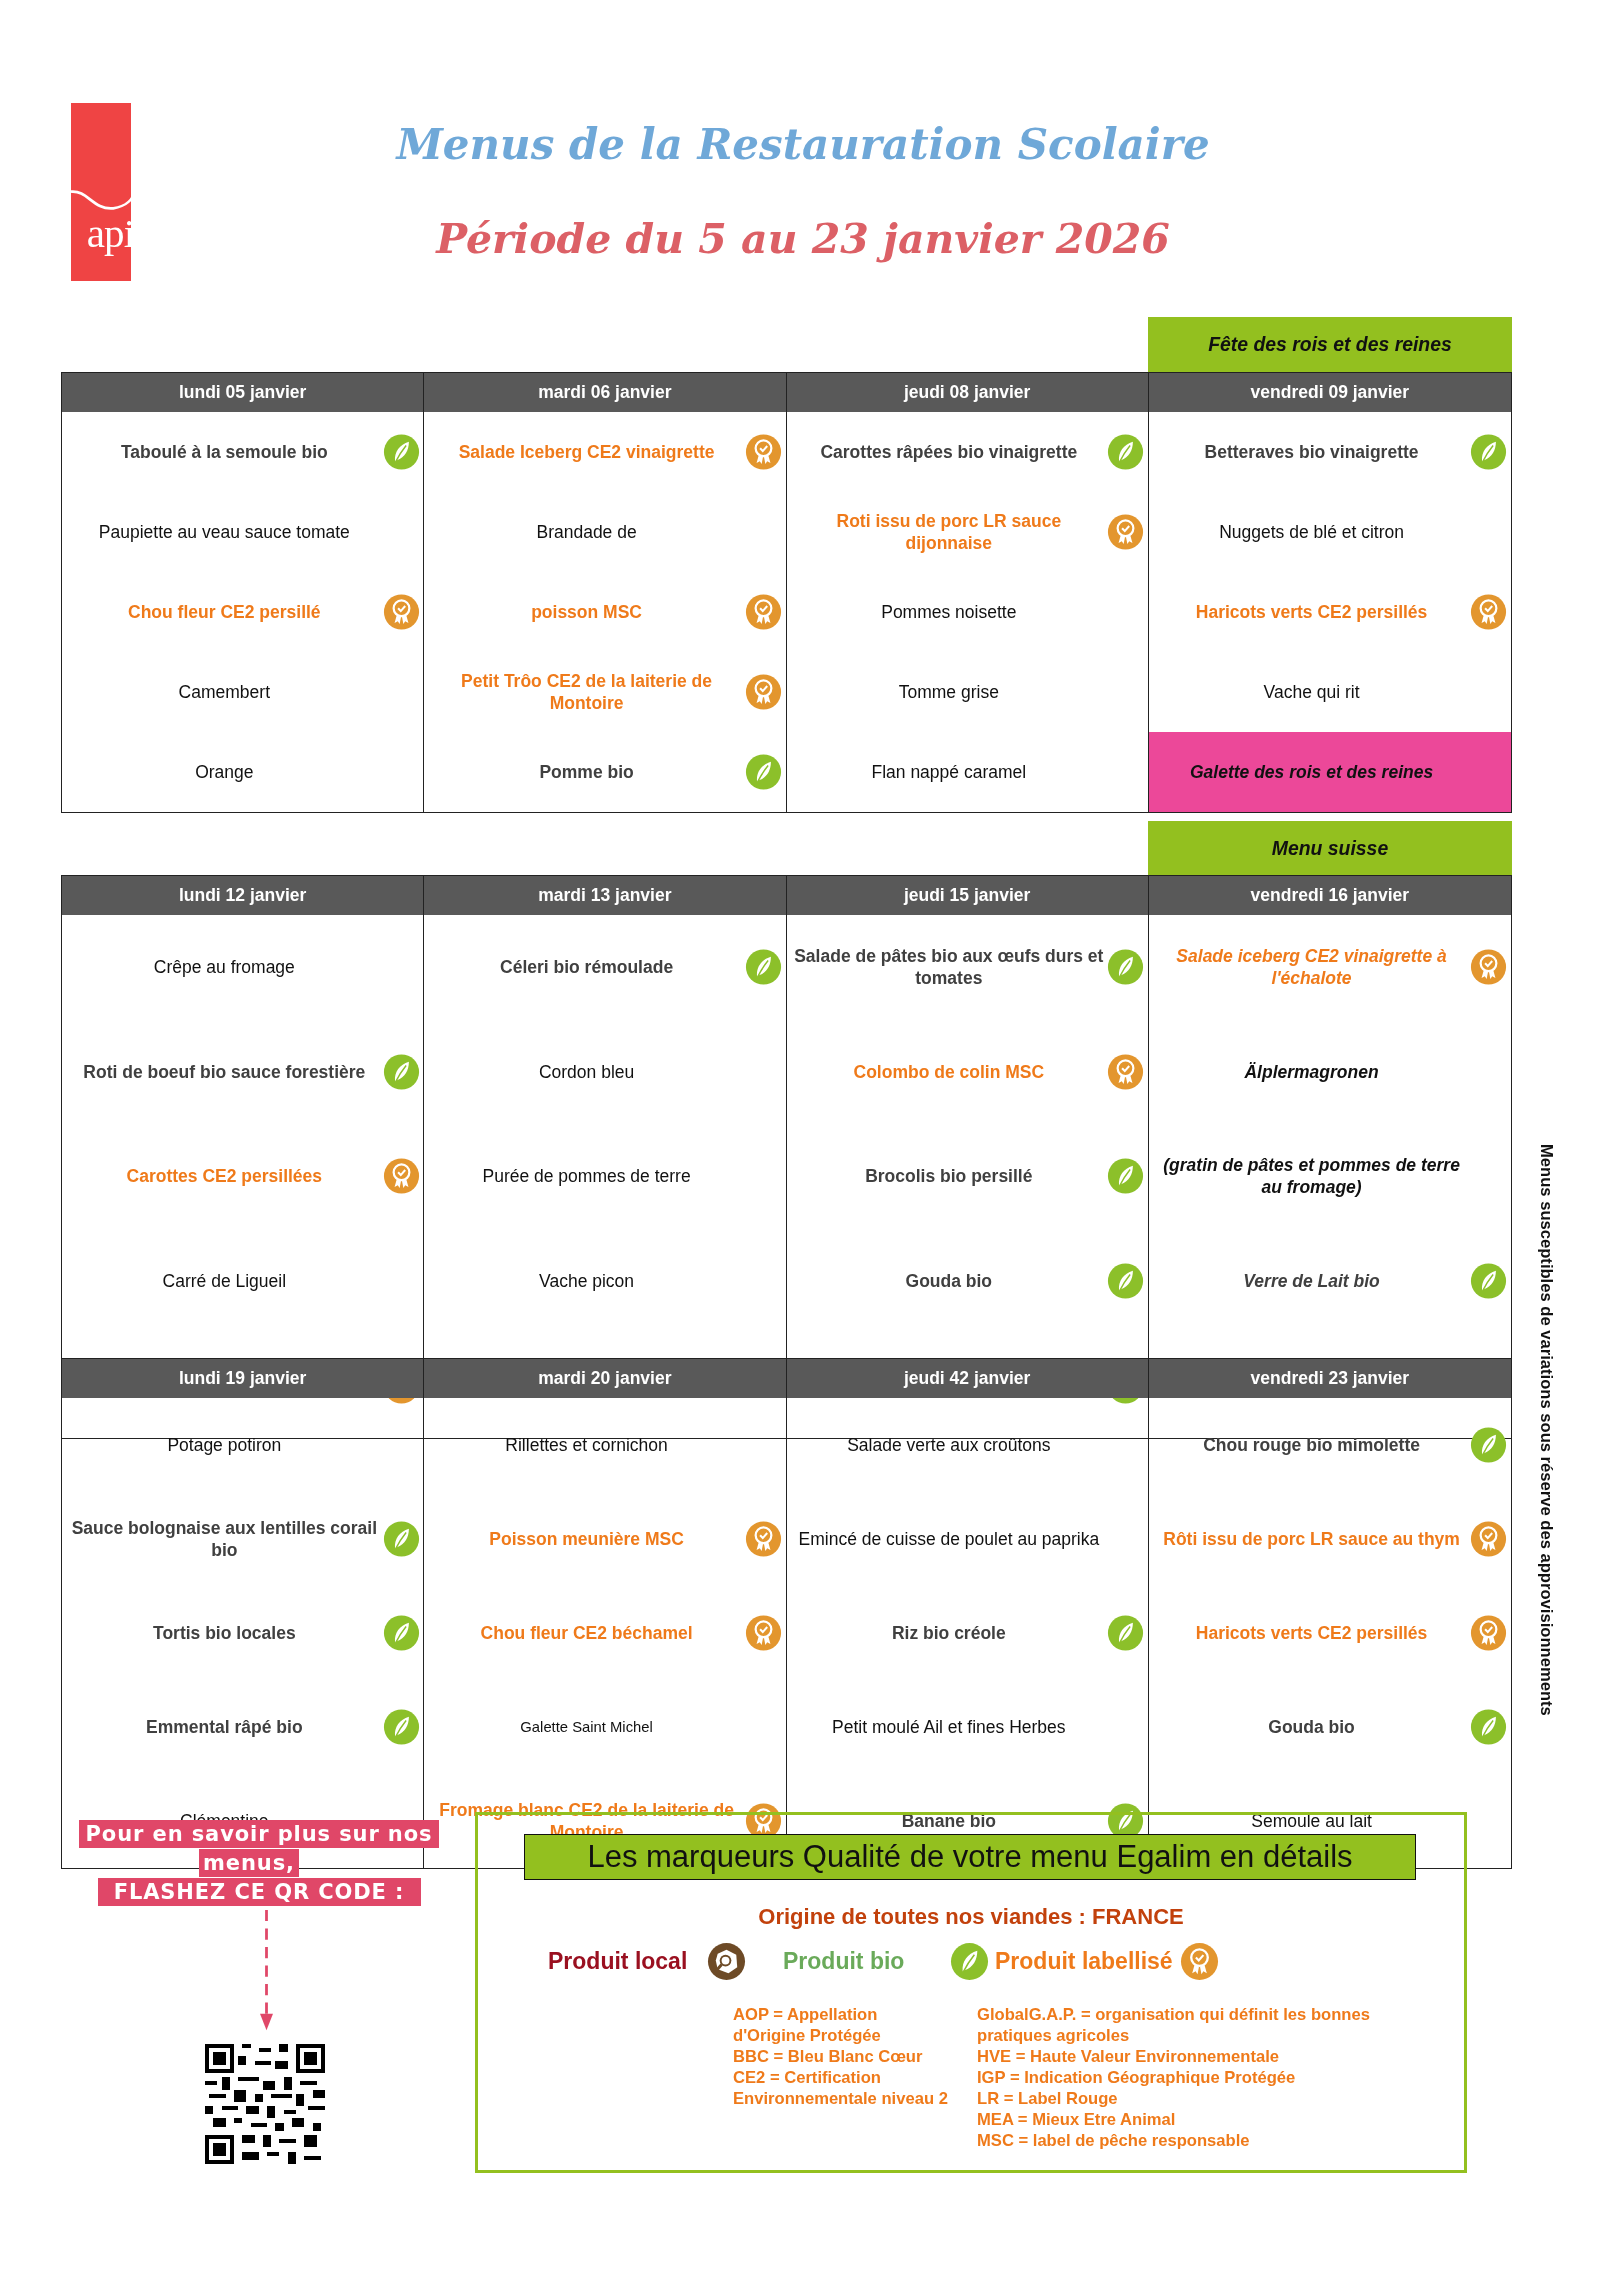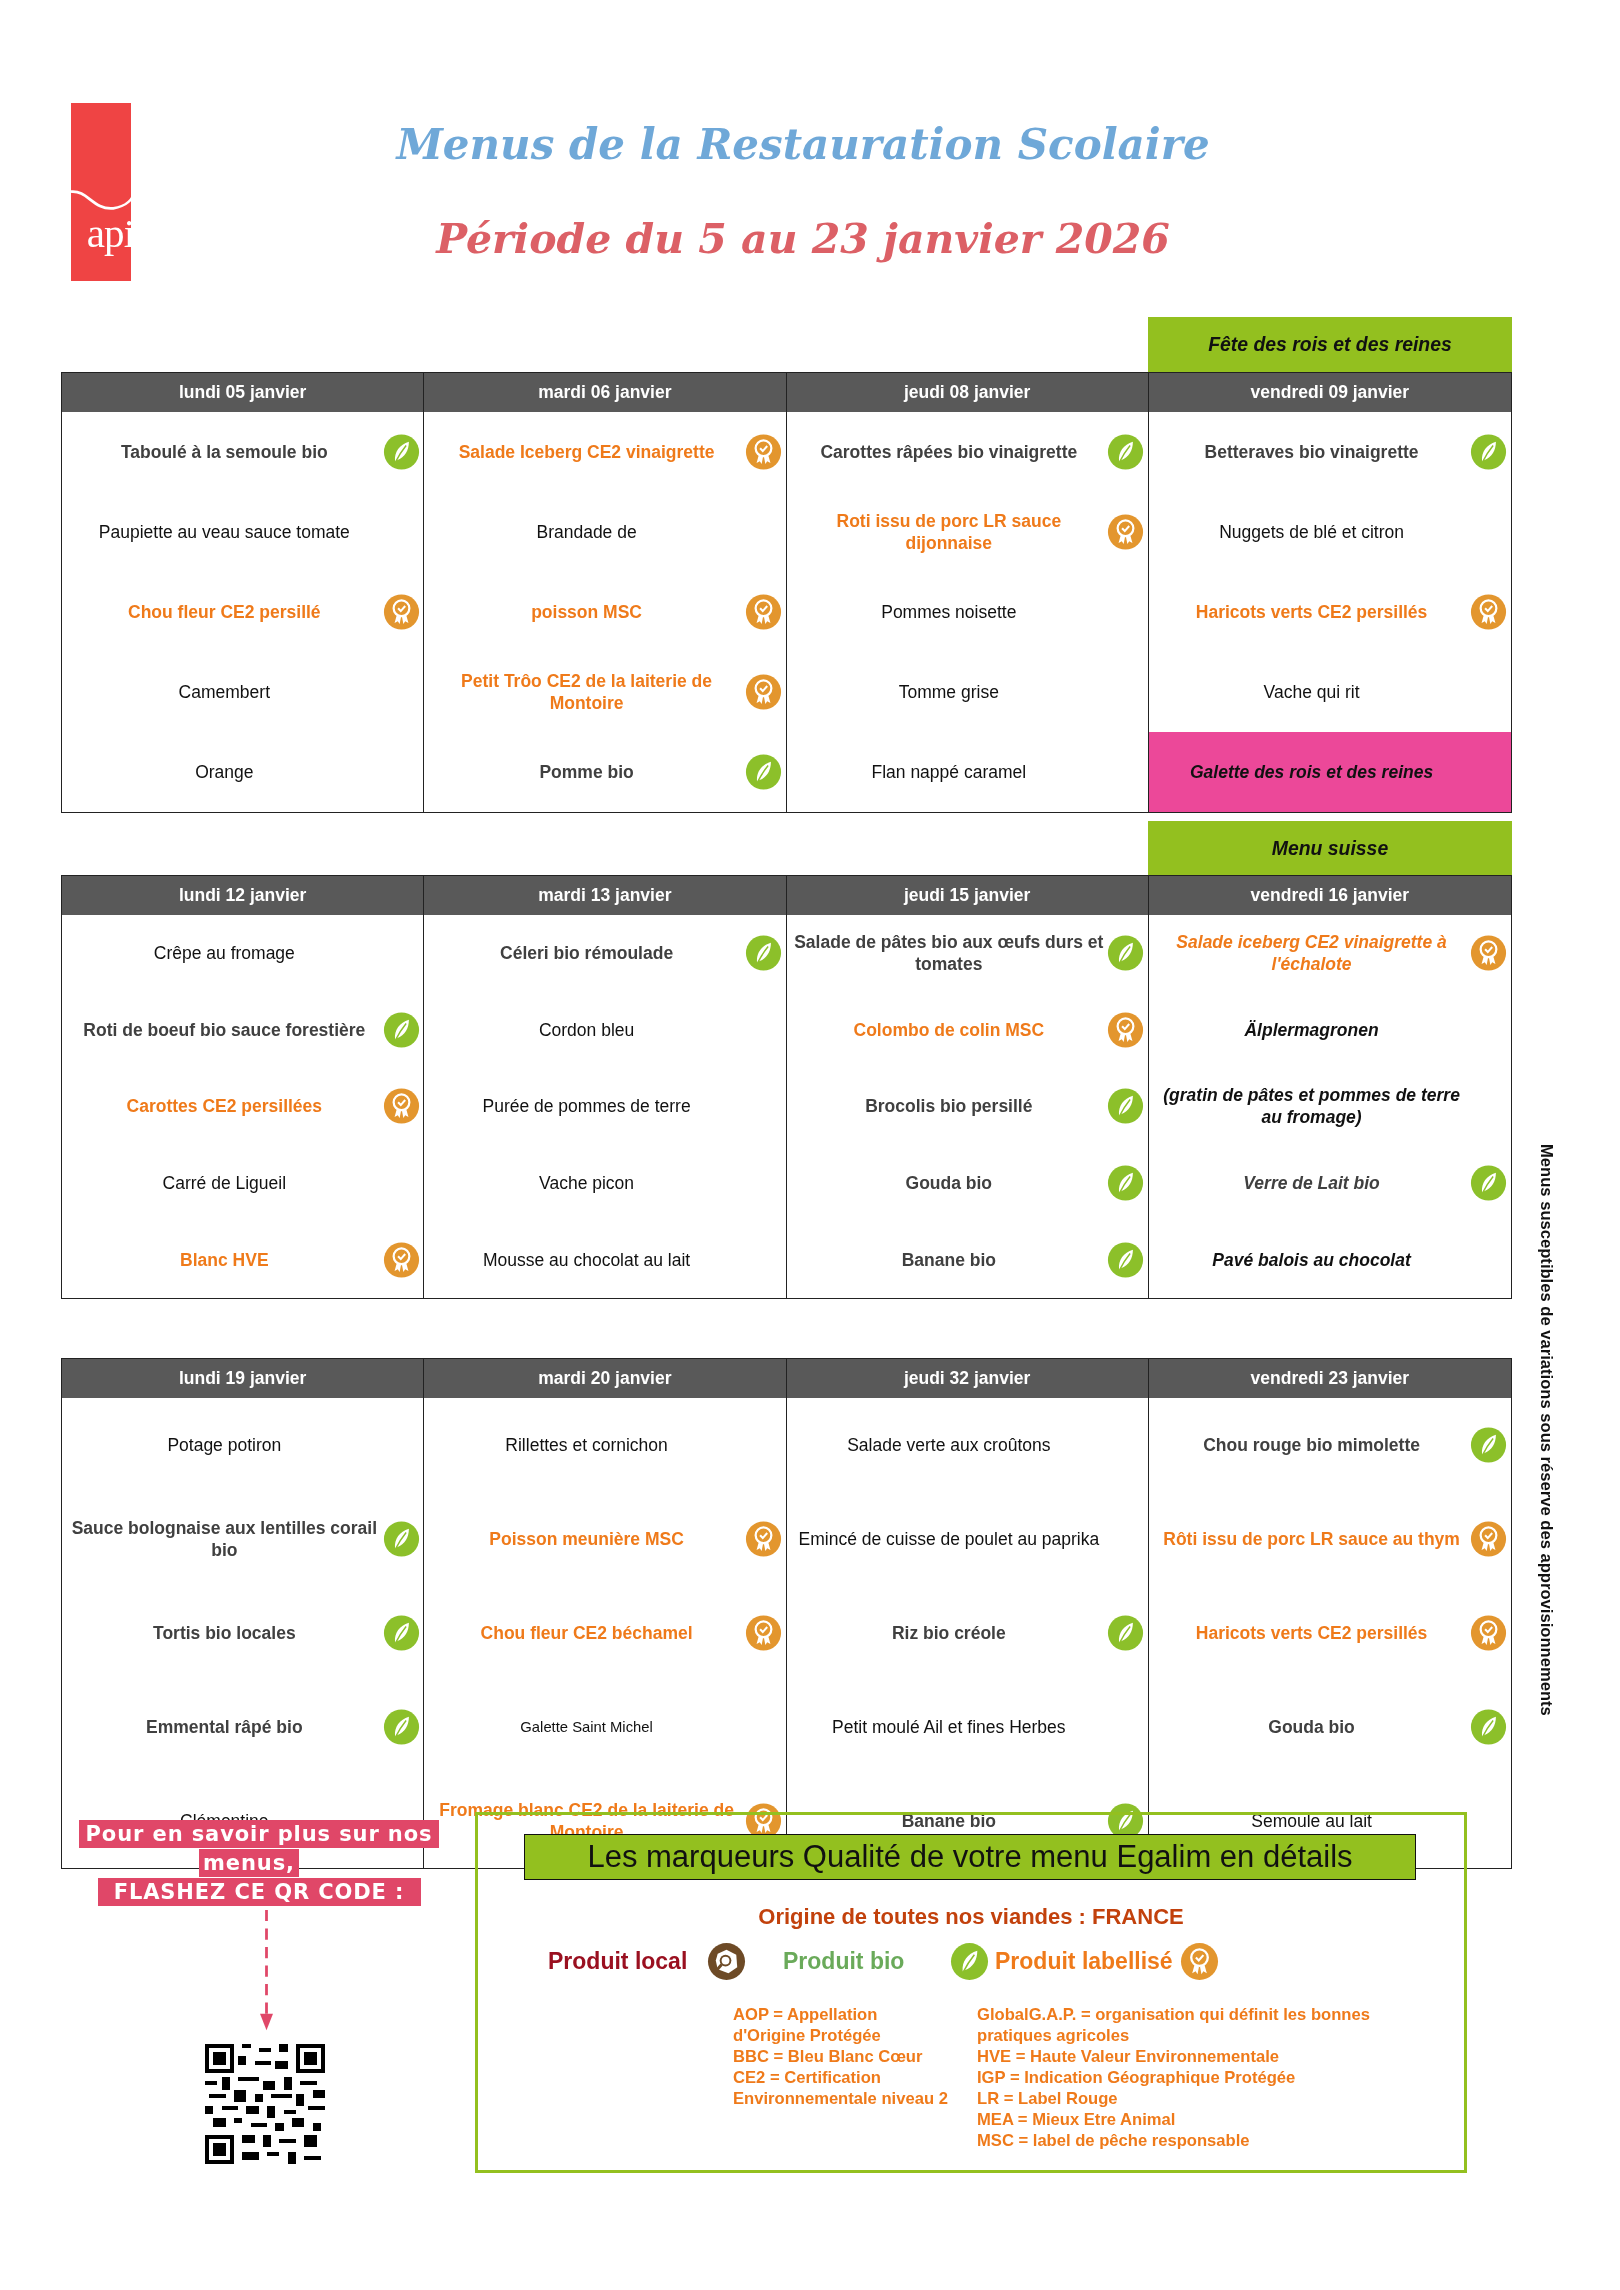--- a/index.html
+++ b/index.html
@@ -192,21 +192,21 @@
             <div class="lbl">Vache qui rit</div>
           </div>
           <div class="cell hl plain ital">
             <div class="lbl">Galette des rois et des reines</div>
           </div>
         </div>
       </div>
     </div>
     <div class="week" style="top: 821px;">
       <div class="banner" style="top: 0px; height: 54px;">Menu suisse</div>
-      <div class="grid" style="top: 54px; height: 424px;">
+      <div class="grid" style="top: 54px; height: 564px;">
         <div class="col">
           <div class="dayhead">lundi 12 janvier</div>
           <div class="cell plain">
             <div class="lbl">Crêpe au fromage</div>
           </div>
           <div class="cell bio">
             <div class="lbl">Roti de boeuf bio sauce forestière</div>
             <svg class="icon" viewBox="0 0 40 40">
               <use href="#sym-leaf"></use>
             </svg>
@@ -357,21 +357,21 @@
             <div class="lbl">Galette Saint Michel</div>
           </div>
           <div class="cell lab">
             <div class="lbl">Fromage blanc CE2 de la laiterie de Montoire</div>
             <svg class="icon" viewBox="0 0 40 40">
               <use href="#sym-ribbon"></use>
             </svg>
           </div>
         </div>
         <div class="col">
-          <div class="dayhead">jeudi 32 janvier</div>
+          <div class="dayhead">jeudi 42 janvier</div>
           <div class="cell plain">
             <div class="lbl">Salade verte aux croûtons</div>
           </div>
           <div class="cell plain">
             <div class="lbl">Emincé de cuisse de poulet au paprika</div>
           </div>
           <div class="cell bio">
             <div class="lbl">Riz bio créole</div>
             <svg class="icon" viewBox="0 0 40 40">
               <use href="#sym-leaf"></use>

